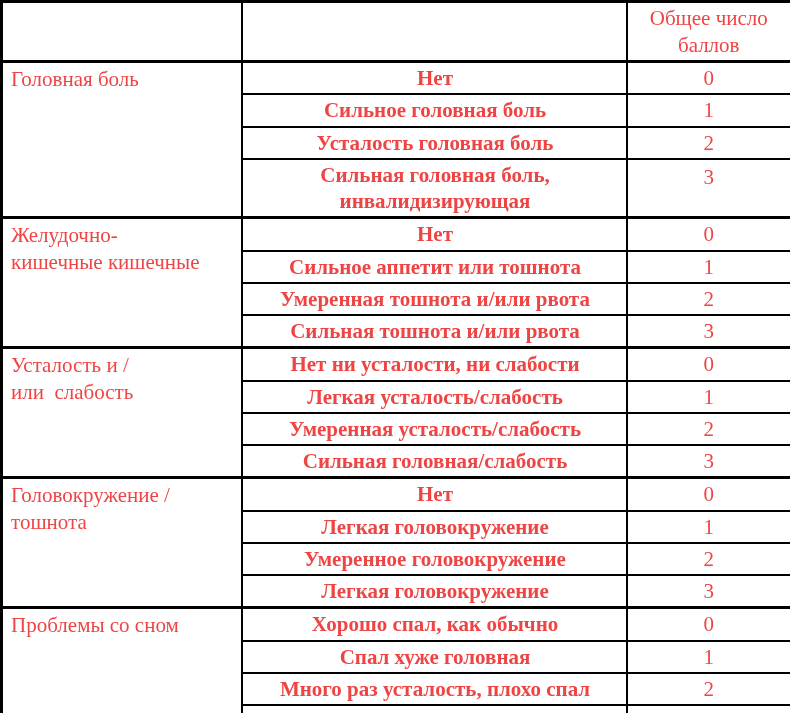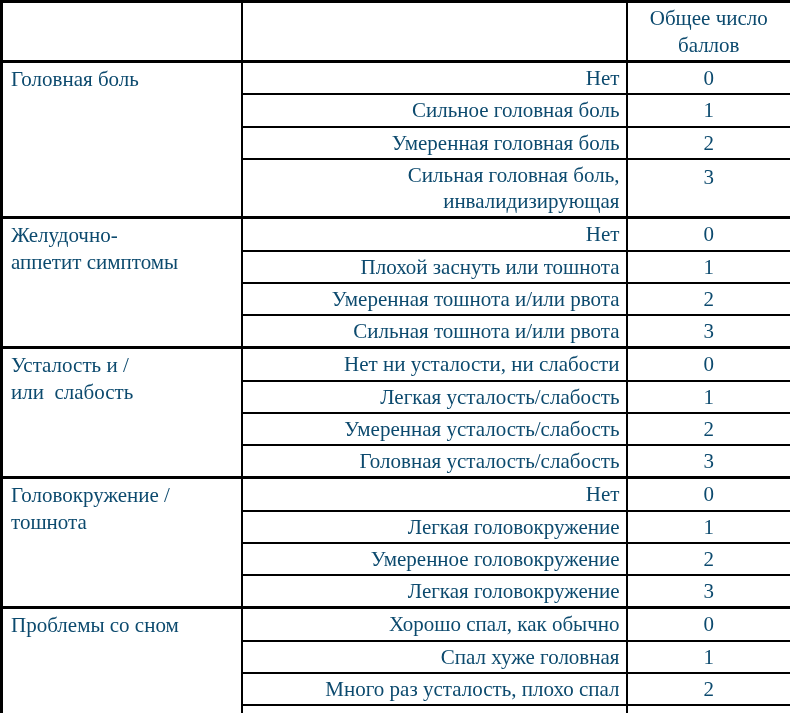--- a/index.html
+++ b/index.html
@@ -1,21 +1,21 @@
 <!DOCTYPE html>
 <html><head>
 <meta charset="utf-8">
 <style>
   html, body { margin: 0; padding: 0; background: #ffffff; }
   .page {
     width: 642px;
     height: 713px;
     background: #ffffff;
     font-family: "Liberation Serif", "DejaVu Serif", serif;
-    color: #0c4a6e;
+    color: #ef4444;
     box-sizing: border-box;
   }
   table.score-table {
     border-collapse: collapse;
     table-layout: fixed;
     width: 790px;
     height: 713px;
     border: 3px solid #000000;
     font-size: 21px;
     line-height: 1.25;
@@ -35,23 +35,24 @@
     vertical-align: top;
     text-align: left;
     padding-left: 8px;
     padding-top: 3px;
     white-space: pre-wrap;
     margin-top: 16px;
   }
   td.desc {
     width: 385px;
     vertical-align: middle;
-    text-align: right;
+    text-align: center;
     padding-left: 8px;
     white-space: pre-wrap;
+    font-weight: bold;
   }
   td.score {
     width: 165px;
     vertical-align: middle;
     text-align: center;
   }
   td.score-header {
     vertical-align: middle;
     text-align: center;
     white-space: pre-line;
@@ -79,37 +80,37 @@
     <tr class="section-top">
       <td class="cat" rowspan="4">Головная боль</td>
       <td class="desc">Нет</td>
       <td class="score">0</td>
     </tr>
     <tr>
       <td class="desc">Сильное головная боль</td>
       <td class="score">1</td>
     </tr>
     <tr>
-      <td class="desc">Умеренная головная боль</td>
+      <td class="desc">Усталость головная боль</td>
       <td class="score">2</td>
     </tr>
     <tr class="tall-row">
       <td class="desc">Сильная головная боль,
 инвалидизирующая</td>
       <td class="score" style="vertical-align: top; padding-top: 4px;">3</td>
     </tr>
 
     <tr class="section-top">
       <td class="cat" rowspan="4">Желудочно-
-аппетит симптомы</td>
+кишечные кишечные</td>
       <td class="desc">Нет</td>
       <td class="score">0</td>
     </tr>
     <tr>
-      <td class="desc">Плохой заснуть или тошнота</td>
+      <td class="desc">Сильное аппетит или тошнота</td>
       <td class="score">1</td>
     </tr>
     <tr>
       <td class="desc">Умеренная тошнота и/или рвота</td>
       <td class="score">2</td>
     </tr>
     <tr>
       <td class="desc">Сильная тошнота и/или рвота</td>
       <td class="score">3</td>
     </tr>
@@ -122,21 +123,21 @@
     </tr>
     <tr>
       <td class="desc">Легкая усталость/слабость</td>
       <td class="score">1</td>
     </tr>
     <tr>
       <td class="desc">Умеренная усталость/слабость</td>
       <td class="score">2</td>
     </tr>
     <tr>
-      <td class="desc">Головная усталость/слабость</td>
+      <td class="desc">Сильная головная/слабость</td>
       <td class="score">3</td>
     </tr>
 
     <tr class="section-top">
       <td class="cat" rowspan="4">Головокружение /
 тошнота</td>
       <td class="desc">Нет</td>
       <td class="score">0</td>
     </tr>
     <tr>

